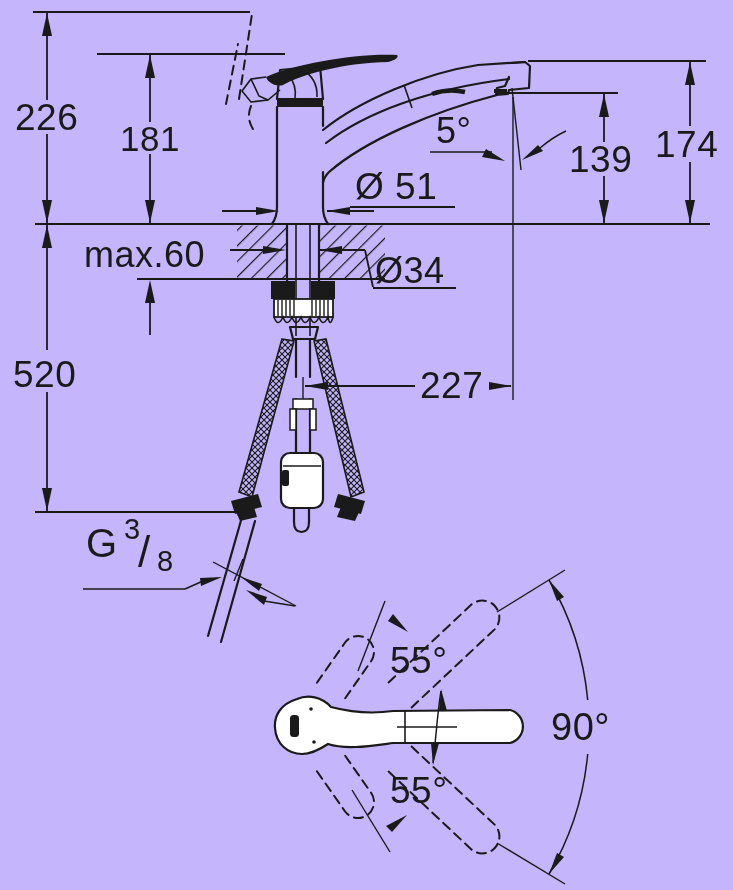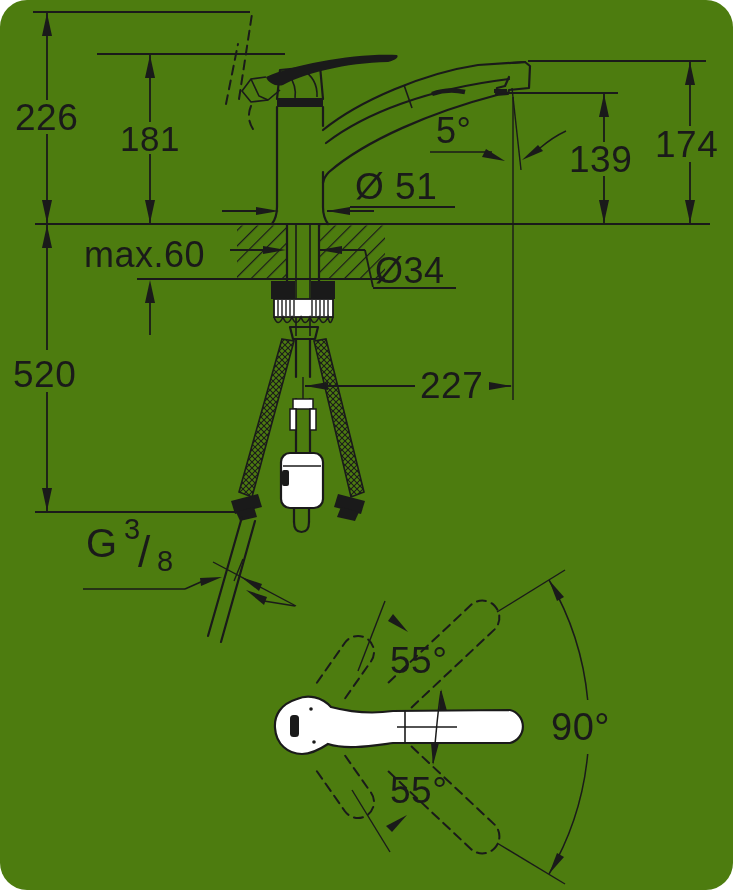--- a/index.html
+++ b/index.html
@@ -1,16 +1,16 @@
 <!DOCTYPE html>
 <html><head>
 <meta charset="utf-8">
 <style>
   html,body{margin:0;padding:0;background:#fff;}
-  .stage{position:relative;width:733px;height:890px;background:#4d7c0f;overflow:hidden;border-radius:27px;}
+  .stage{position:relative;width:733px;height:890px;background:#c4b5fd;overflow:hidden;}
   svg{display:block;}
   text{font-family:"Liberation Sans","DejaVu Sans",sans-serif;fill:#1a1a1a;letter-spacing:0.5px;}
   .ln{stroke:#1a1a1a;stroke-width:1.8;fill:none;stroke-linecap:butt;}
   .thin{stroke:#1a1a1a;stroke-width:1.4;fill:none;}
   .draw{stroke:#1a1a1a;stroke-width:2.2;fill:none;stroke-linejoin:round;stroke-linecap:round;}
   .draw2{stroke:#1a1a1a;stroke-width:1.6;fill:none;}
   .dash{stroke:#1a1a1a;stroke-width:2;fill:none;stroke-dasharray:9 6;stroke-linecap:round;}
   .arr{fill:#1a1a1a;stroke:none;}
   .blk{fill:#1a1a1a;stroke:none;}
 </style>

